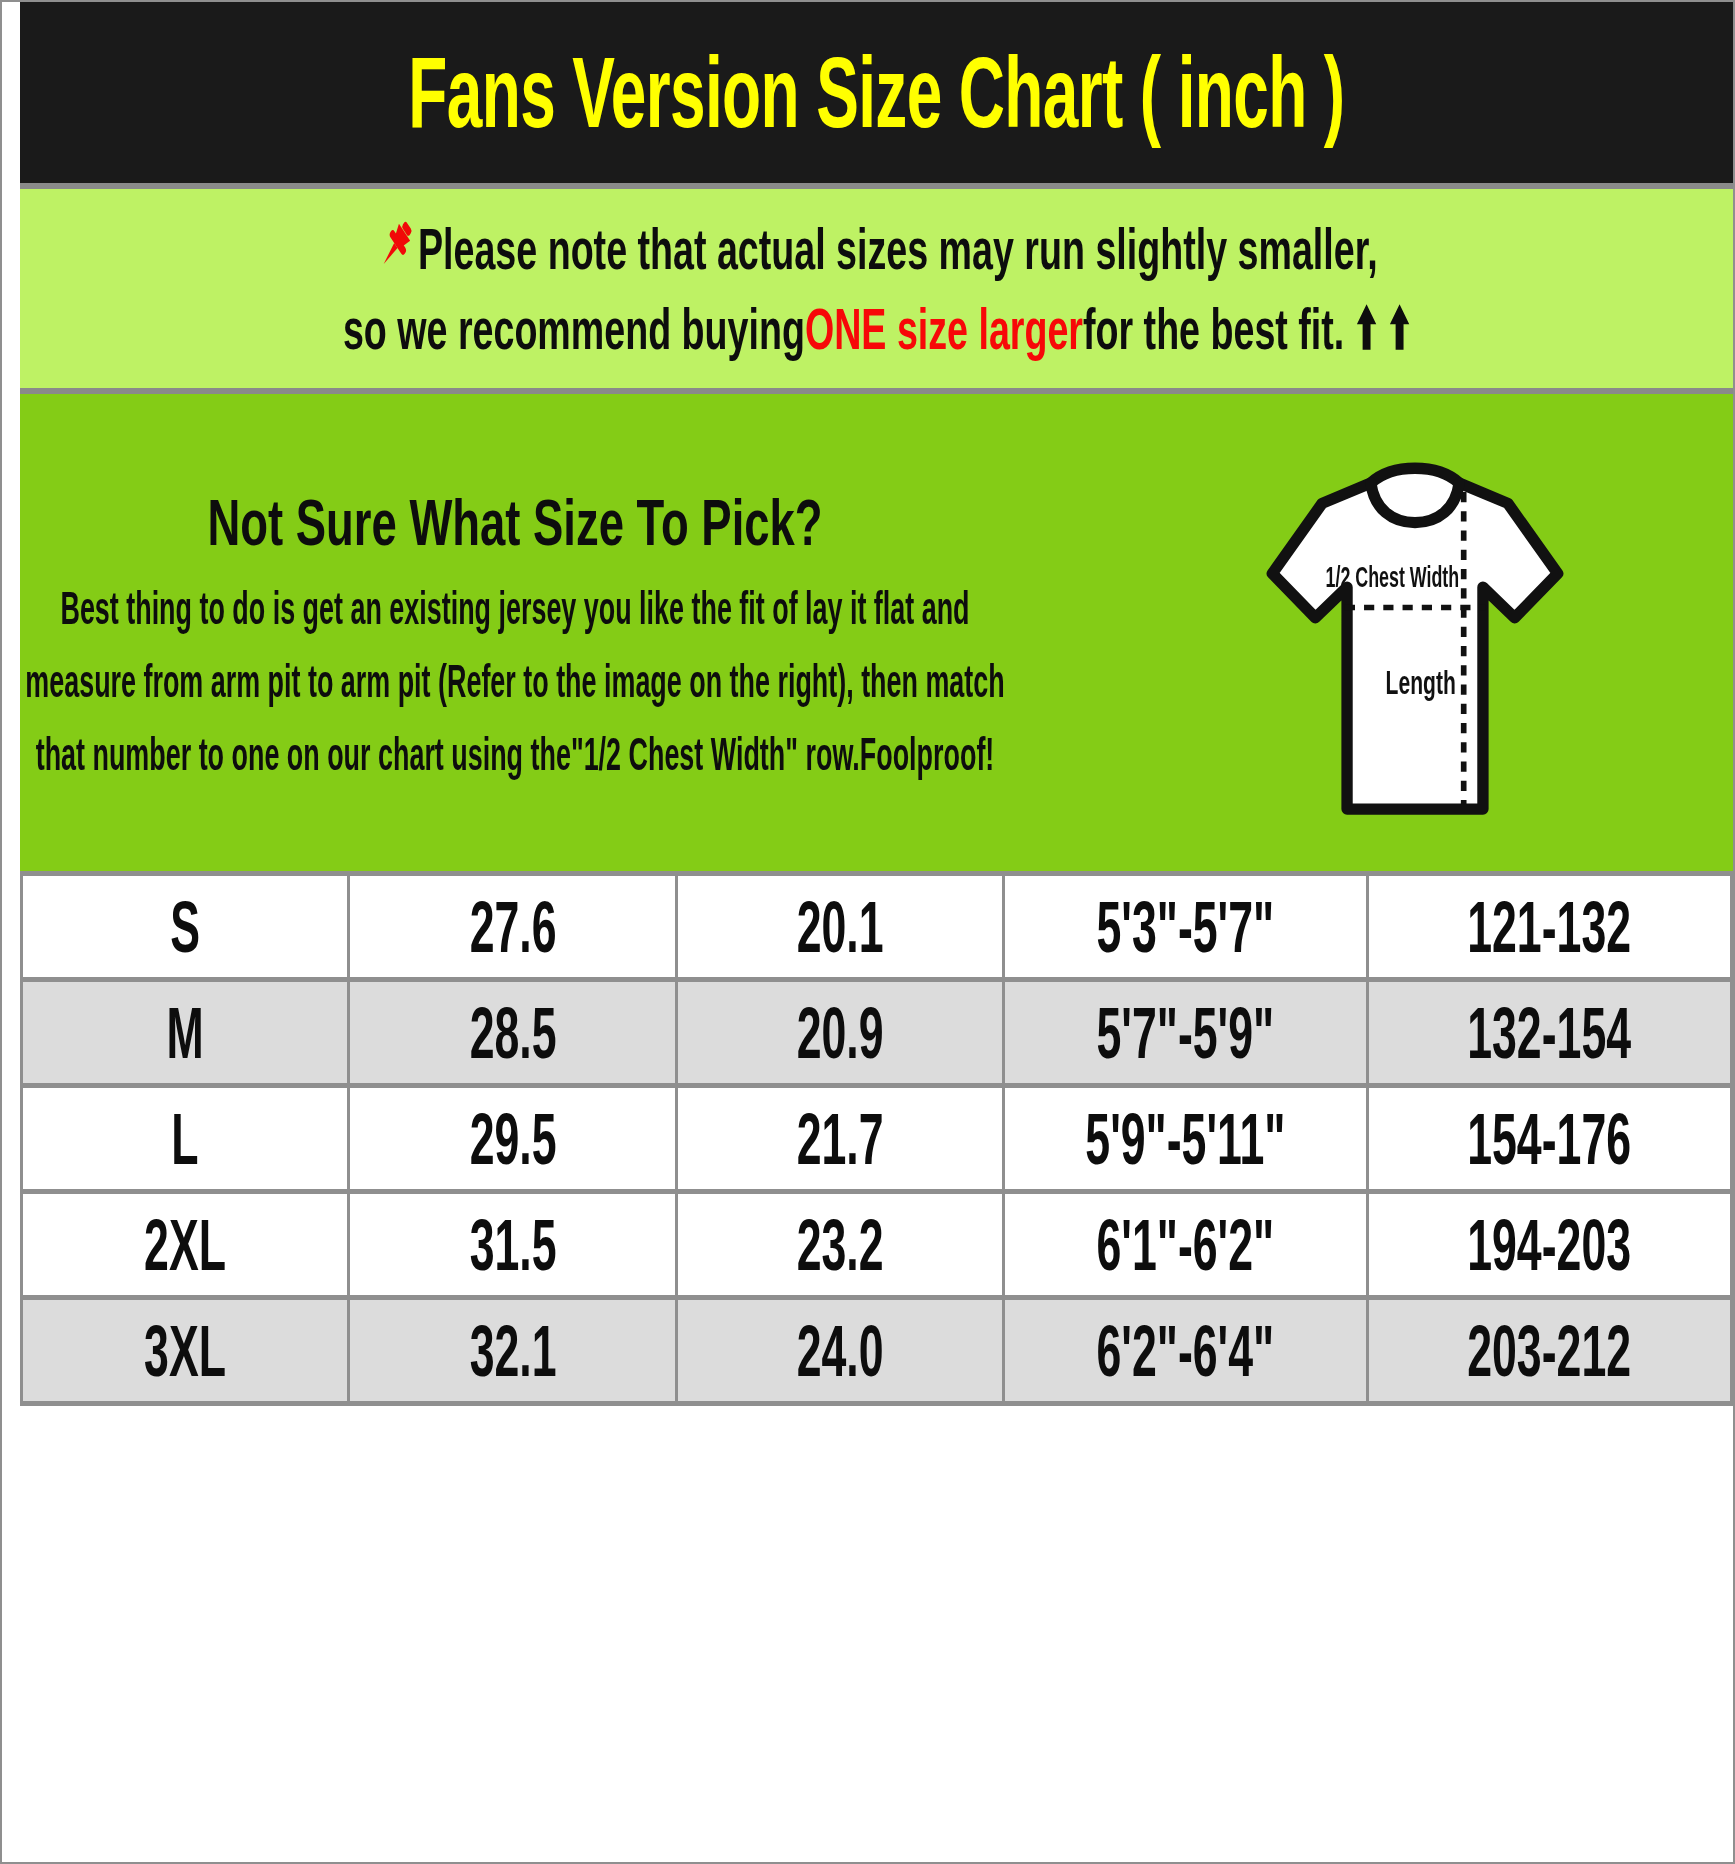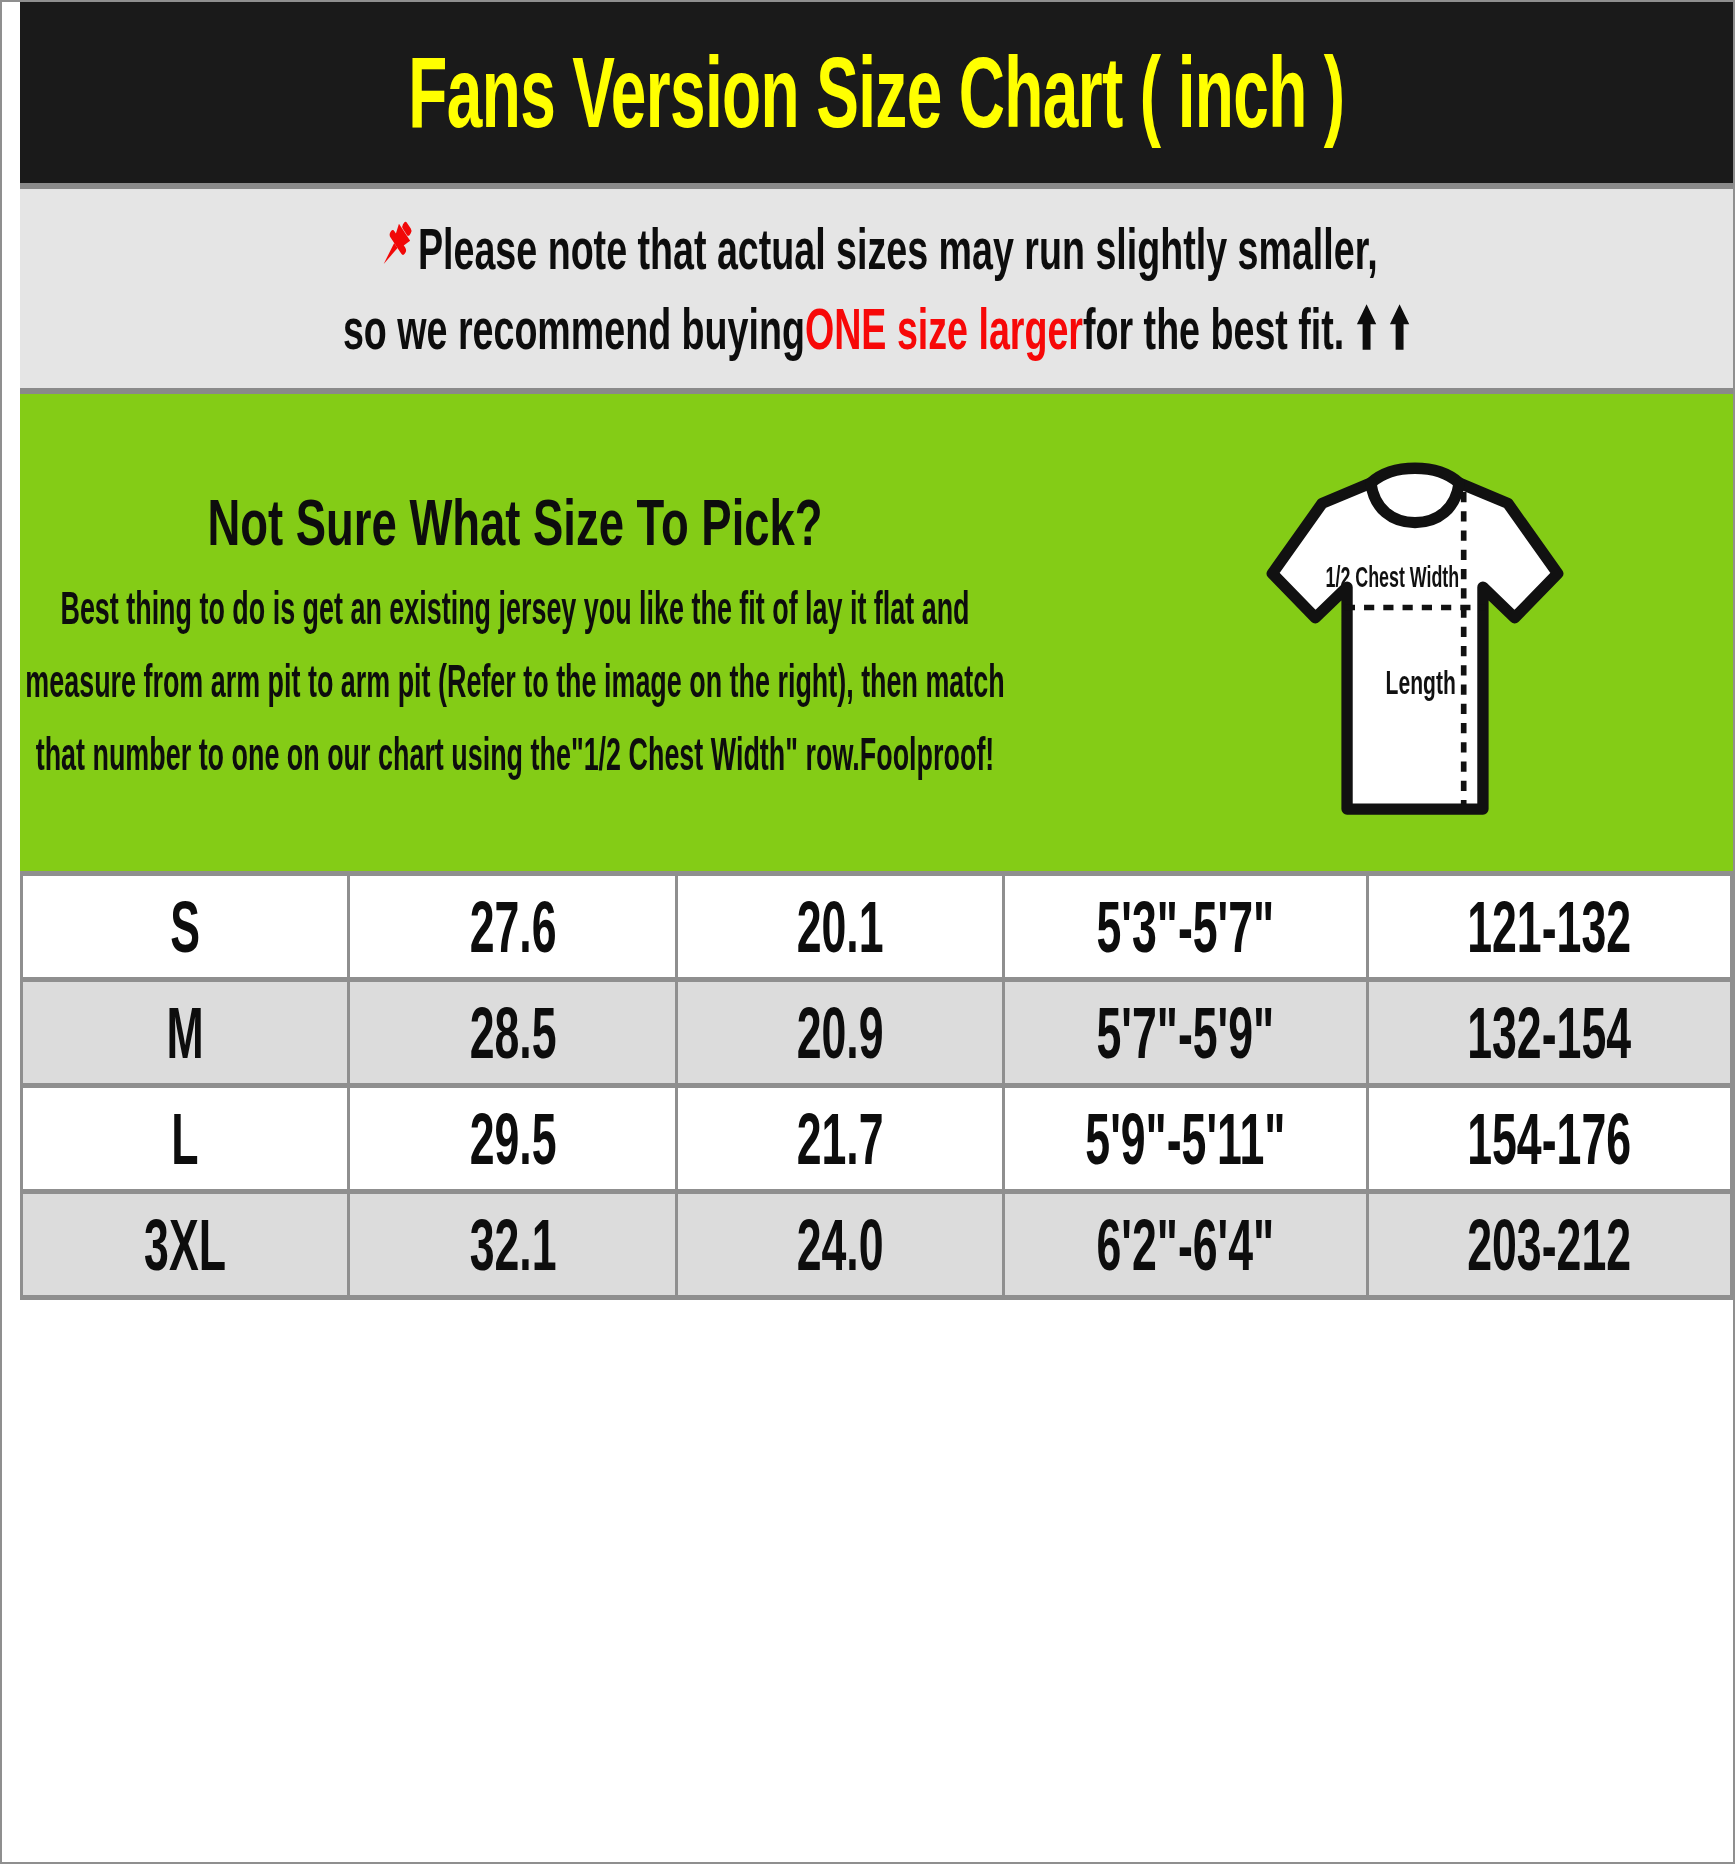--- a/index.html
+++ b/index.html
@@ -21,21 +21,21 @@
   }
   .banner .title {
     color:#ffff00; font-size:100px; letter-spacing:-1px;
     transform:scaleX(0.64);
   }
 
   .divider { height:6px; background:#8a8a8a; }
 
   
   .note {
-    height:199px; background:#e5e5e5;
+    height:199px; background:#bef264;
     display:flex; flex-direction:column; align-items:center; justify-content:center;
     gap:14px;
   }
   .note-line { display:flex; align-items:center; justify-content:center; transform:scaleX(0.66); transform-origin:center; white-space:nowrap; }
   .note-line .txt { font-size:57px; }
   .note-line .hl { color:#f70808; }
   .pin-svg { margin-right:2px; margin-top:-6px; }
   .arrow-svg { margin-left:18px; margin-bottom:4px; }
 
   
@@ -153,20 +153,27 @@
       <td><span class="cond">5'7"-5'9"</span></td>
       <td><span class="cond">132-154</span></td>
     </tr>
     <tr class="row">
       <td><span class="cond">L</span></td>
       <td><span class="cond">29.5</span></td>
       <td><span class="cond">21.7</span></td>
       <td><span class="cond">5'9"-5'11"</span></td>
       <td><span class="cond">154-176</span></td>
     </tr>
+    <tr class="row">
+      <td><span class="cond">2XL</span></td>
+      <td><span class="cond">31.5</span></td>
+      <td><span class="cond">23.2</span></td>
+      <td><span class="cond">6'1"-6'2"</span></td>
+      <td><span class="cond">194-203</span></td>
+    </tr>
     <tr class="row alt">
       <td><span class="cond">3XL</span></td>
       <td><span class="cond">32.1</span></td>
       <td><span class="cond">24.0</span></td>
       <td><span class="cond">6'2"-6'4"</span></td>
       <td><span class="cond">203-212</span></td>
     </tr>
   </tbody>
     </table>
 

